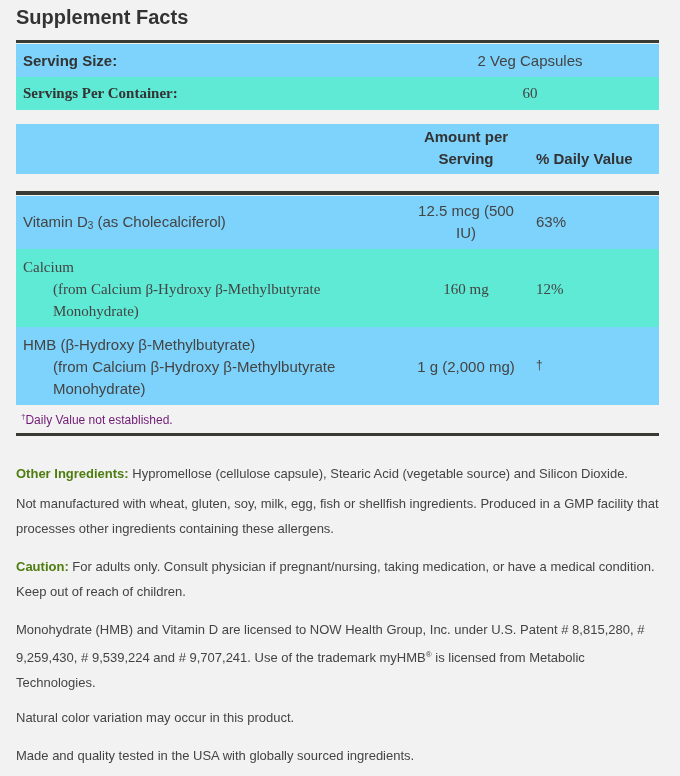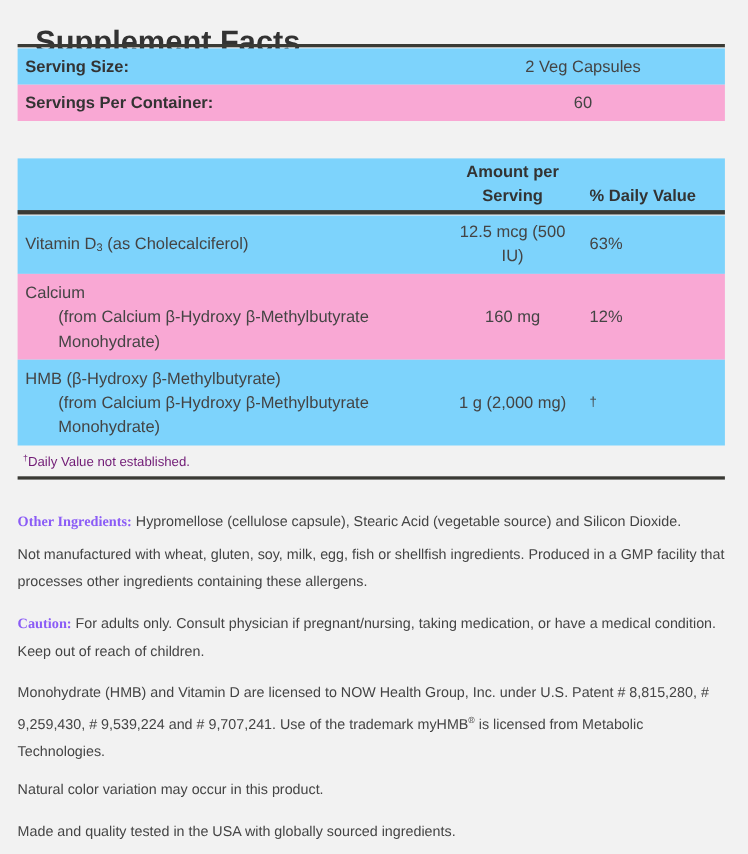--- a/index.html
+++ b/index.html
@@ -4,56 +4,56 @@
 <style>
   html, body { margin: 0; padding: 0; }
   body {
     width: 680px; height: 776px; overflow: hidden;
     background: #f2f2f2; color: #333;
     font-family: "Liberation Sans", "DejaVu Sans", sans-serif;
     position: relative;
   }
   .title {
     position: absolute; left: 16px; top: 6px;
-    font-size: 28px; font-weight: bold; color: #333; margin: 16px;
+    font-size: 20px; font-weight: bold; color: #333; margin: 0;
   }
   .rule-thick { position: absolute; left: 16px; width: 643px; background: #3a3a35; }
   .row { position: absolute; left: 16px; width: 643px; box-sizing: border-box; font-size: 15px; color: #444; }
   .row.gray { background: #7dd3fc; }
-  .row.white { background: #f9a8d4; }
+  .row.white { background: #5eead4; font-family: Liberation Serif, serif; }
   .meta-label { position: absolute; left: 7px; font-weight: bold; color: #333; }
   .meta-value { position: absolute; left: 430px; width: 168px; text-align: center; color: #444; }
   .col-name { position: absolute; left: 7px; color: #444; line-height: 22px; }
   .col-name .sub { display: block; padding-left: 30px; }
   .col-amt { position: absolute; left: 380px; width: 140px; text-align: center; line-height: 22px; }
   .col-dv { position: absolute; left: 520px; width: 118px; text-align: left; line-height: 22px; }
   .hdr { font-weight: bold; color: #333; }
   .footnote { position: absolute; left: 21px; top: 412px; font-size: 12px; color: #701a75; }
   .footnote sup { font-size: 8px; }
   .para { position: absolute; left: 16px; width: 648px; font-size: 13px; line-height: 25px; color: #444; margin: 0; }
-  .para b { color: #8b5cf6; font-family: Liberation Serif, serif; }
+  .para b { color: #4d7c0f; }
   sub.small { font-size: 10px; vertical-align: -2px; }
 </style>
 </head>
 <body>
 
 <h1 class="title">Supplement Facts</h1>
 
 <div class="rule-thick" style="top:40px;height:3px;"></div>
 
 <div class="row gray" style="top:44px;height:33px;">
   <span class="meta-label" style="top:8px;">Serving Size:</span>
   <span class="meta-value" style="top:8px;">2 Veg Capsules</span>
 </div>
 <div class="row white" style="top:77px;height:33px;">
   <span class="meta-label" style="top:8px;">Servings Per Container:</span>
   <span class="meta-value" style="top:8px;">60</span>
 </div>
 
-<div class="row gray" style="top:144px;height:50px;">
+<div class="row gray" style="top:124px;height:50px;">
   <span class="col-amt hdr" style="top:2px;">
     <span>Amount per</span><br>
     <span>Serving</span>
   </span>
   <span class="col-dv hdr" style="top:24px;">% Daily Value</span>
 </div>
 
 <div class="rule-thick" style="top:191px;height:4px;"></div>
 
 <div class="row gray" style="top:196px;height:53px;">

